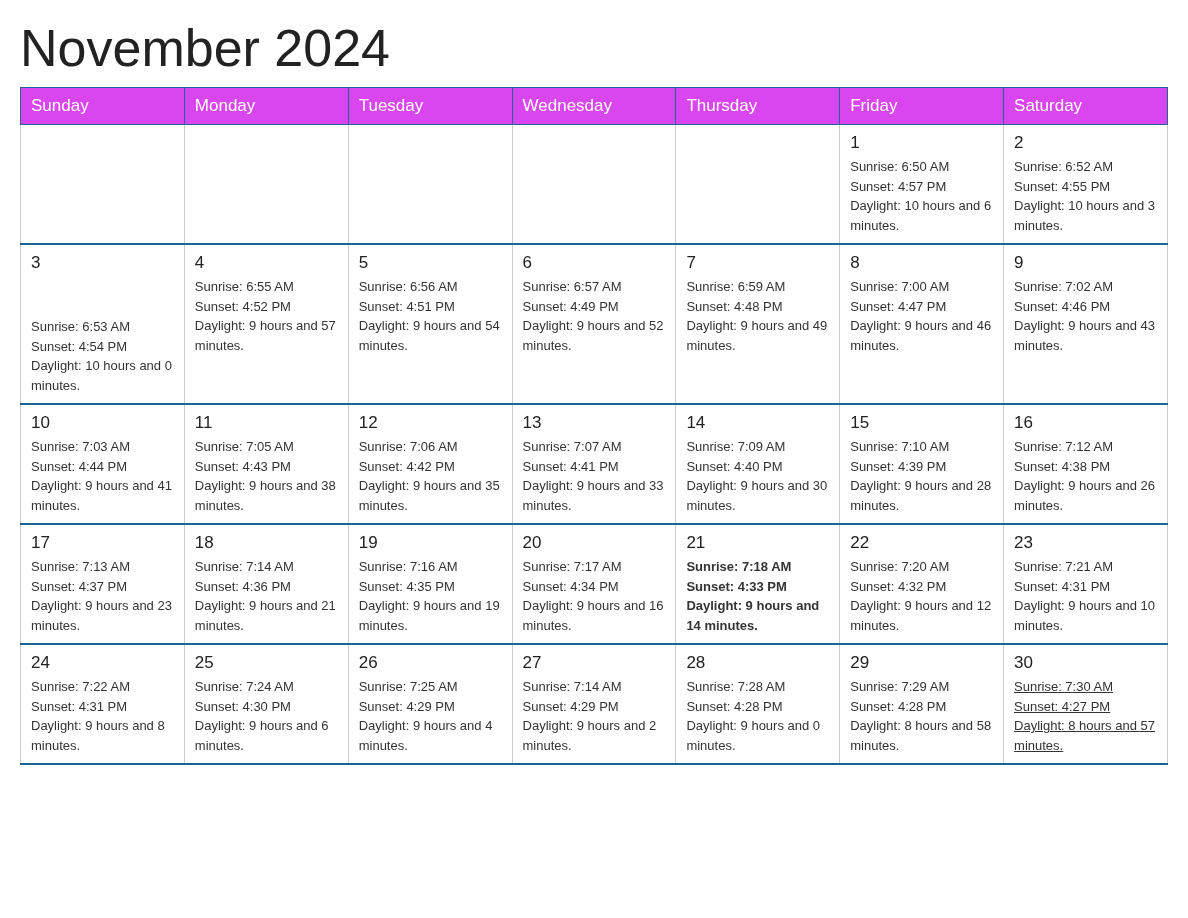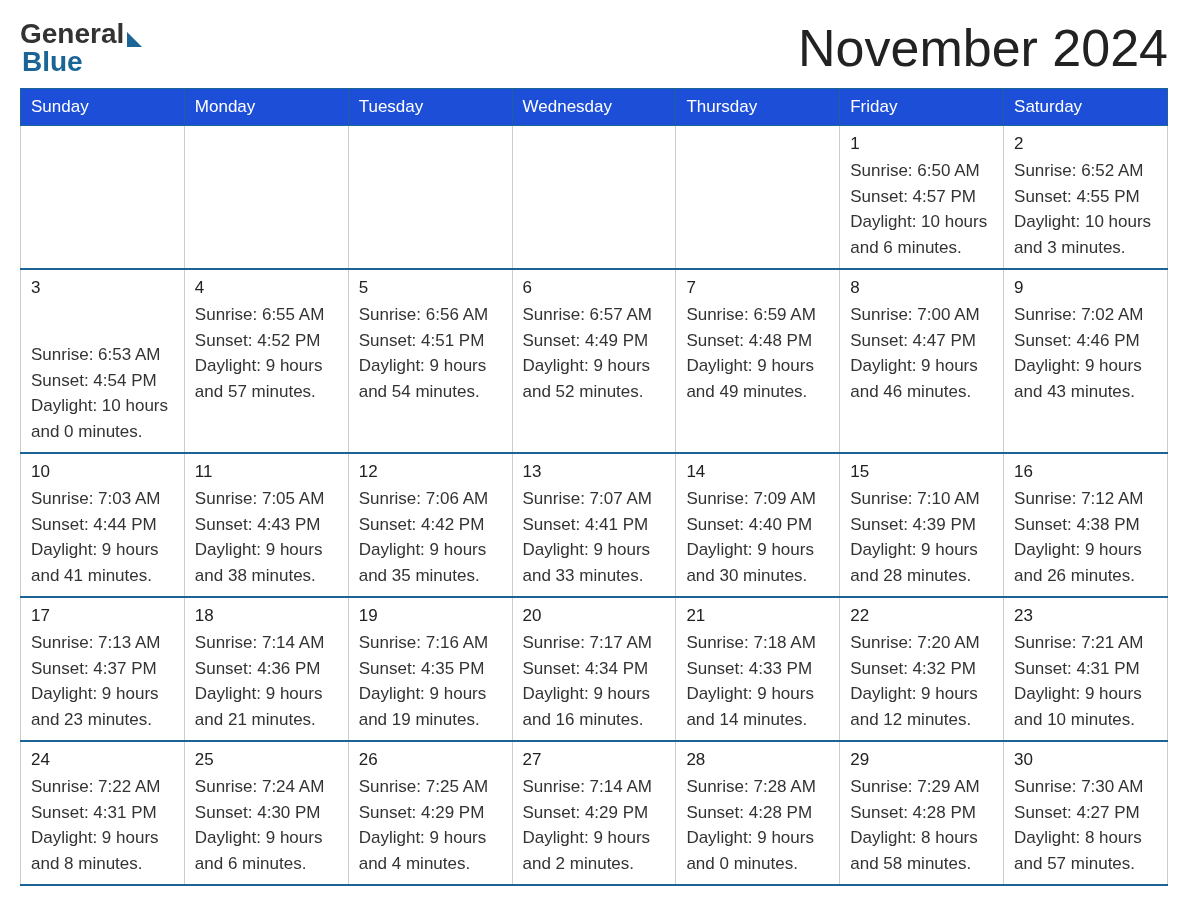--- a/index.html
+++ b/index.html
@@ -35,21 +35,21 @@
       font-size: 22px;
       color: #555;
       margin-top: 4px;
     }
     .calendar {
       width: 100%;
       border-collapse: collapse;
       margin-top: 10px;
     }
     .calendar thead tr {
-      background-color: #1d4ed8;
+      background-color: #d946ef;
       padding-left: 36px;
     }
     .calendar thead th {
       color: #fff;
       font-size: 17px;
       font-weight: normal;
       padding: 8px 10px;
       text-align: left;
       border: 1px solid #1a6496;
     }
@@ -70,44 +70,29 @@
       border-left: 1px solid #ccc;
     }
     .day-number {
       font-size: 17px;
       font-weight: normal;
       color: #222;
       display: block;
       margin-bottom: 4px;
     }
     .day-info {
-      font-size: 17px;
+      font-size: 13px;
       color: #333;
       line-height: 1.5;
     }
   </style>
 </head>
 <body>
 
 <div class="header">
-  <div class="logo">
-    <div style="display:flex; align-items:center; line-height:1;">
-      <span style="font-size:28px; font-weight:bold; color:#333;">General</span>
-      <div style="
-        width:0; height:0;
-        border-left: 15px solid #1a6496;
-        border-top: 15px solid transparent;
-        margin-left:3px;
-        margin-top:10px;
-      "></div>
-    </div>
-    <div style="display:flex; align-items:center; margin-top:-2px;">
-      <span style="font-size:28px; font-weight:bold; color:#1a6496; margin-left:2px;">Blue</span>
-    </div>
-  </div>
   <div class="title-section">
     <h1>November 2024</h1>
   </div>
 </div>
 
 <table class="calendar">
   <thead>
     <tr>
     <th>Sunday</th>
         <th>Monday</th>
@@ -246,21 +231,21 @@
 Daylight: 9 hours and 19 minutes.</div>
         </td>
         <td>
           <span class="day-number">20</span>
           <div class="day-info" style="white-space: pre-line;">Sunrise: 7:17 AM
 Sunset: 4:34 PM
 Daylight: 9 hours and 16 minutes.</div>
         </td>
         <td>
           <span class="day-number">21</span>
-          <div class="day-info" style="white-space: pre-line;">Sunrise: 7:18 AM
+          <div class="day-info" style="white-space: pre-line; font-weight: bold;">Sunrise: 7:18 AM
 Sunset: 4:33 PM
 Daylight: 9 hours and 14 minutes.</div>
         </td>
         <td>
           <span class="day-number">22</span>
           <div class="day-info" style="white-space: pre-line;">Sunrise: 7:20 AM
 Sunset: 4:32 PM
 Daylight: 9 hours and 12 minutes.</div>
         </td>
         <td>
@@ -302,19 +287,19 @@
 Daylight: 9 hours and 0 minutes.</div>
         </td>
         <td>
           <span class="day-number">29</span>
           <div class="day-info" style="white-space: pre-line;">Sunrise: 7:29 AM
 Sunset: 4:28 PM
 Daylight: 8 hours and 58 minutes.</div>
         </td>
         <td>
           <span class="day-number">30</span>
-          <div class="day-info" style="white-space: pre-line;">Sunrise: 7:30 AM
+          <div class="day-info" style="white-space: pre-line; text-decoration: underline;">Sunrise: 7:30 AM
 Sunset: 4:27 PM
 Daylight: 8 hours and 57 minutes.</div>
         </td>
       </tr>
     </tbody>
 </table>
 
 </body></html>

